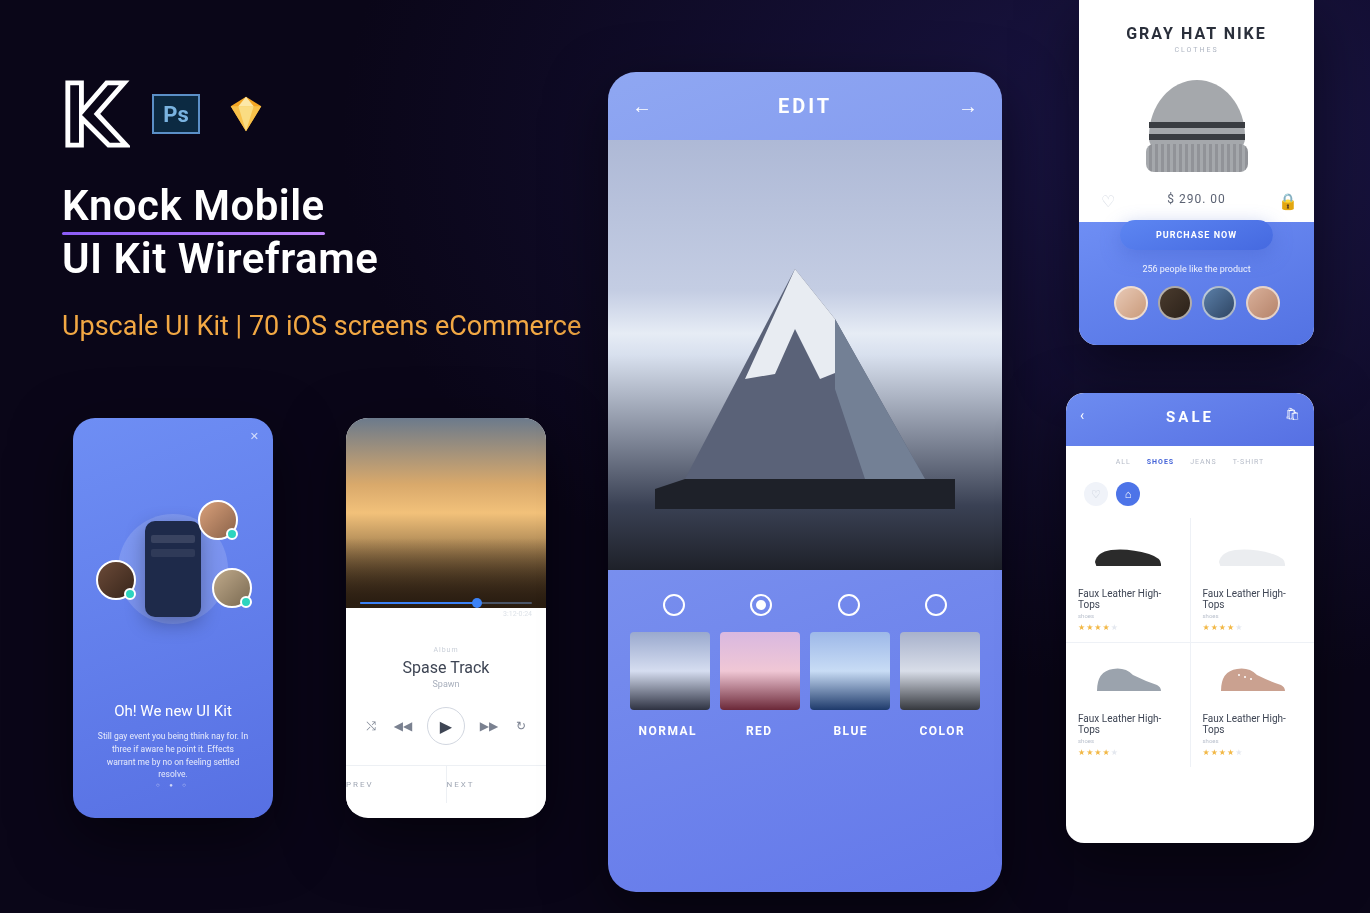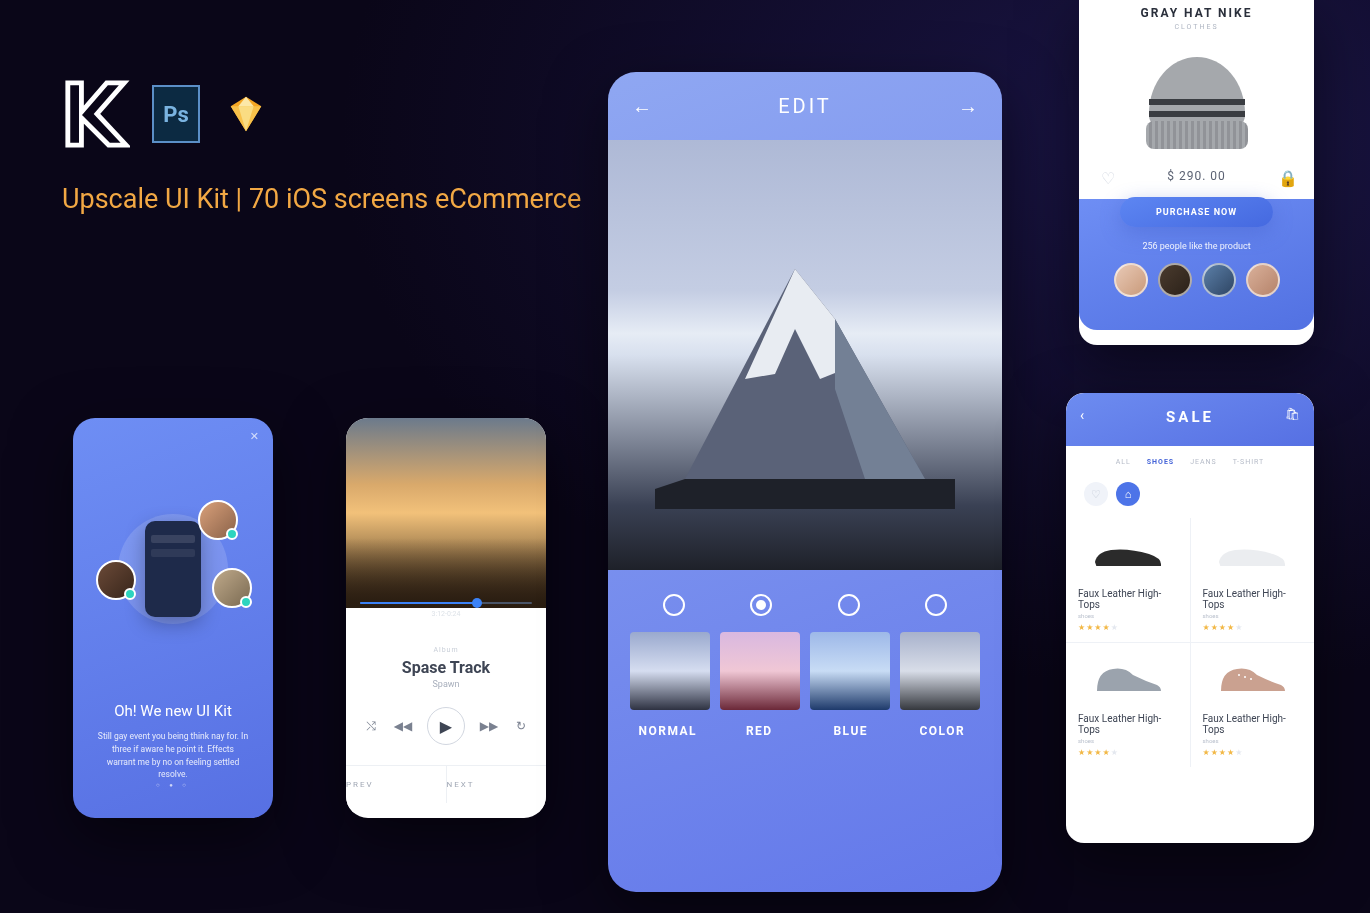--- a/index.html
+++ b/index.html
@@ -2,21 +2,21 @@
 <html><head>
 <meta charset="utf-8">
 <style>
 *{margin:0;padding:0;box-sizing:border-box;font-family:-apple-system,BlinkMacSystemFont,"Segoe UI",Roboto,sans-serif}
 body{background:#0a0618;width:1370px;height:913px;position:relative;overflow:hidden}
 .canvas{position:relative;width:100%;height:100%;background:radial-gradient(ellipse at 85% 15%,#1a1545 0%,#0a0618 50%)}
 .header{position:absolute;left:62px;top:78px}
 .icons-row{display:flex;align-items:center;gap:22px;margin-bottom:30px}
 .k-logo{width:68px;height:72px;display:flex;align-items:center;justify-content:center}
 .k-logo svg{width:68px;height:72px}
-.ps-icon{width:48px;height:58px;border:2px solid #5b8fc7;background:#0c2a42;display:flex;align-items:center;justify-content:center;font-weight:bold;font-size:22px;color:#7ab3e0}
+.ps-icon{width:48px;height:40px;border:2px solid #5b8fc7;background:#0c2a42;display:flex;align-items:center;justify-content:center;font-weight:bold;font-size:22px;color:#7ab3e0}
 .sketch-icon{width:48px;height:48px;display:flex;align-items:center;justify-content:center}
 .sketch-icon svg{width:42px;height:42px}
 .title{color:#fff;font-size:42px;font-weight:600;letter-spacing:.5px;line-height:1.25}
 .title-underline{position:relative;display:inline-block}
 .title-underline::after{content:"";position:absolute;left:0;bottom:-2px;width:100%;height:3px;background:linear-gradient(90deg,#8b5cf6,#c084fc);border-radius:2px}
 .subtitle{color:#f2a844;font-size:27px;margin-top:22px;line-height:1.45}
 .phone{position:absolute;border-radius:22px;background:#fff;overflow:hidden;box-shadow:0 20px 60px rgba(0,0,0,.5)}
 .phone-onboard{left:73px;top:418px;width:200px;height:400px;background:linear-gradient(160deg,#6e8ef4,#5770e3)}
 .onboard-inner{padding:20px 16px;color:#fff;text-align:center;height:100%;display:flex;flex-direction:column;position:relative}
 .onboard-close{position:absolute;right:14px;top:12px;font-size:11px;opacity:.7}
@@ -36,52 +36,52 @@
 .onboard-title{font-size:15px;font-weight:400;margin-top:12px}
 .onboard-desc{font-size:8.5px;opacity:.85;line-height:1.5;margin:10px 8px 0}
 .onboard-dots{margin-top:auto;margin-bottom:10px;letter-spacing:4px;font-size:6px;opacity:.7}
 .phone-music{left:346px;top:418px;width:200px;height:400px;background:#fff}
 .music-cover{height:190px;background:linear-gradient(180deg,#6b7a8c 0%,#d9a96b 35%,#f2c17a 50%,#2b1e12 100%);position:relative}
 .music-cover::before{content:"";position:absolute;left:0;right:0;bottom:0;height:70px;background:linear-gradient(0deg,#2a1d11,transparent)}
 .music-progress{position:relative;height:24px;padding:0 14px;margin-top:-16px}
 .progress-track{height:2px;background:#4a5568;border-radius:2px;margin-top:10px;position:relative}
 .progress-fill{position:absolute;left:0;top:0;height:100%;width:68%;background:#3b82f6;border-radius:2px}
 .progress-thumb{position:absolute;left:68%;top:50%;transform:translate(-50%,-50%);width:10px;height:10px;border-radius:50%;background:#3b82f6}
-.progress-times{display:flex;justify-content:center;font-size:7px;color:#dde2e8;margin-top:6px}
+.progress-times{display:flex;justify-content:flex-end;font-size:7px;color:#dde2e8;margin-top:6px}
 .music-body{background:#fff;padding:20px 0 10px;text-align:center}
 .music-label{font-size:7px;color:#c9cfd8;letter-spacing:1px}
-.music-track{font-size:16px;color:#3e4554;font-weight:700;margin-top:4px}
+.music-track{font-size:16px;color:#3e4554;font-weight:400;margin-top:4px}
 .music-artist{font-size:9px;color:#a8afbc;margin-top:2px}
 .music-controls{display:flex;align-items:center;justify-content:center;gap:16px;margin-top:18px}
 .mc-btn{width:16px;height:16px;display:flex;align-items:center;justify-content:center;color:#7a8190;font-size:12px}
 .mc-play{width:38px;height:38px;border:1.5px solid #d2d7e0;border-radius:50%;display:flex;align-items:center;justify-content:center;color:#3e4554}
 .music-nav{display:flex;border-top:1px solid #edf0f4;margin-top:20px}
 .music-nav div{flex:1;padding:14px 0;font-size:8px;letter-spacing:2px;color:#a1a8b5;text-align:left}
 .music-nav div:first-child{border-right:1px solid #edf0f4}
 .phone-edit{left:608px;top:72px;width:394px;height:820px;border-radius:28px;background:linear-gradient(160deg,#8fa7f2,#6378ea);overflow:hidden}
 .edit-header{display:flex;align-items:center;justify-content:space-between;padding:22px 24px;color:#fff}
 .edit-header .arrow{font-size:20px;font-weight:300}
-.edit-title{font-size:20px;font-weight:400;letter-spacing:3px}
+.edit-title{font-size:20px;font-weight:700;letter-spacing:3px}
 .edit-image{height:430px;background:linear-gradient(180deg,#aeb9d6 0%,#c4cde3 35%,#e6ecf5 45%,#d8e0ee 50%,#3a4154 85%,#1e2129 100%);position:relative;overflow:hidden}
 .mountain{position:absolute;left:50%;top:50%;transform:translate(-50%,-45%)}
 .edit-filters{padding:24px 22px}
 .filter-radios{display:flex;justify-content:space-around;margin-bottom:16px}
 .radio{width:22px;height:22px;border:2px solid #fff;border-radius:50%;display:flex;align-items:center;justify-content:center}
 .radio.active::after{content:"";width:10px;height:10px;background:#fff;border-radius:50%}
 .filter-thumbs{display:flex;gap:10px}
 .thumb{flex:1;height:78px;border-radius:4px;overflow:hidden;position:relative}
 .thumb::before{content:"";position:absolute;inset:0}
 .thumb-normal::before{background:linear-gradient(180deg,#9aa9ce 0%,#d5ddf0 50%,#2e3242 100%)}
 .thumb-red::before{background:linear-gradient(180deg,#d9b8e0 0%,#f0c7d5 50%,#6b2838 100%)}
 .thumb-blue::before{background:linear-gradient(180deg,#9db8e8 0%,#c8dcf5 50%,#1e3a6b 100%)}
 .thumb-color::before{background:linear-gradient(180deg,#a8b2cc 0%,#d8dde8 50%,#35383e 100%)}
 .filter-labels{display:flex;gap:16px;margin-top:14px}
 .filter-labels div{flex:1;text-align:center;color:#fff;font-size:12px;font-weight:700;letter-spacing:1.5px}
 .phone-product{left:1079px;top:0;width:235px;height:345px;border-radius:0 0 18px 18px;background:#fff}
-.product-title{text-align:center;padding-top:6px;font-size:12px;font-weight:700;letter-spacing:2px;color:#2a2f3b}
+.product-title{text-align:center;padding-top:24px;font-size:16px;font-weight:700;letter-spacing:2px;color:#2a2f3b}
 .product-sub{text-align:center;font-size:7px;letter-spacing:2px;color:#aeb5c2;margin-top:3px}
 .product-img{height:132px;display:flex;align-items:center;justify-content:center;margin-top:6px}
 .beanie{width:96px;height:92px;position:relative}
 .beanie-top{width:96px;height:72px;background:#a5a8ac;border-radius:50% 50% 14px 14px / 78% 78% 14px 14px;position:relative}
 .beanie-top::before{content:"";position:absolute;left:0;right:0;top:42px;height:6px;background:#3a3d42}
 .beanie-top::after{content:"";position:absolute;left:0;right:0;top:54px;height:6px;background:#3a3d42}
 .beanie-band{position:absolute;left:-3px;right:-3px;bottom:0;height:28px;background:repeating-linear-gradient(90deg,#a5a8ac 0 3px,#919398 3px 6px);border-radius:8px}
 .product-meta{display:flex;align-items:center;justify-content:space-between;padding:0 22px}
 .heart-icon,.lock-icon{width:14px;height:14px;color:#d5dae3}
 .product-price{font-size:12px;color:#5b6273;letter-spacing:1px}
@@ -128,20 +128,24 @@
       <div class="ps-icon">Ps</div>
       <div class="sketch-icon">
         <svg viewBox="0 0 44 44">
             <path d="M22 4 L38 14 L22 40 L6 14 Z" fill="#f5a623"></path>
             <path d="M6 14 L38 14 L22 40 Z" fill="#f8c14a"></path>
             <path d="M14 14 L30 14 L22 40 Z" fill="#fadc82"></path>
             <path d="M22 4 L14 14 L30 14 Z" fill="#fce8a8"></path>
           </svg>
       </div>
     </div>
+    <div class="title">
+      <span class="title-underline">Knock Mobile</span><br>
+      <span>UI Kit Wireframe</span>
+    </div>
     <div class="subtitle">Upscale UI Kit | 70 iOS screens eCommerce</div>
   </div>
 
   <div class="phone phone-onboard">
     <div class="onboard-inner">
       <div class="onboard-close">✕</div>
       <div class="onboard-hero">
         <div class="hero-circle">
           <div class="hero-phone"></div>
           <div class="hero-avatar a1">

